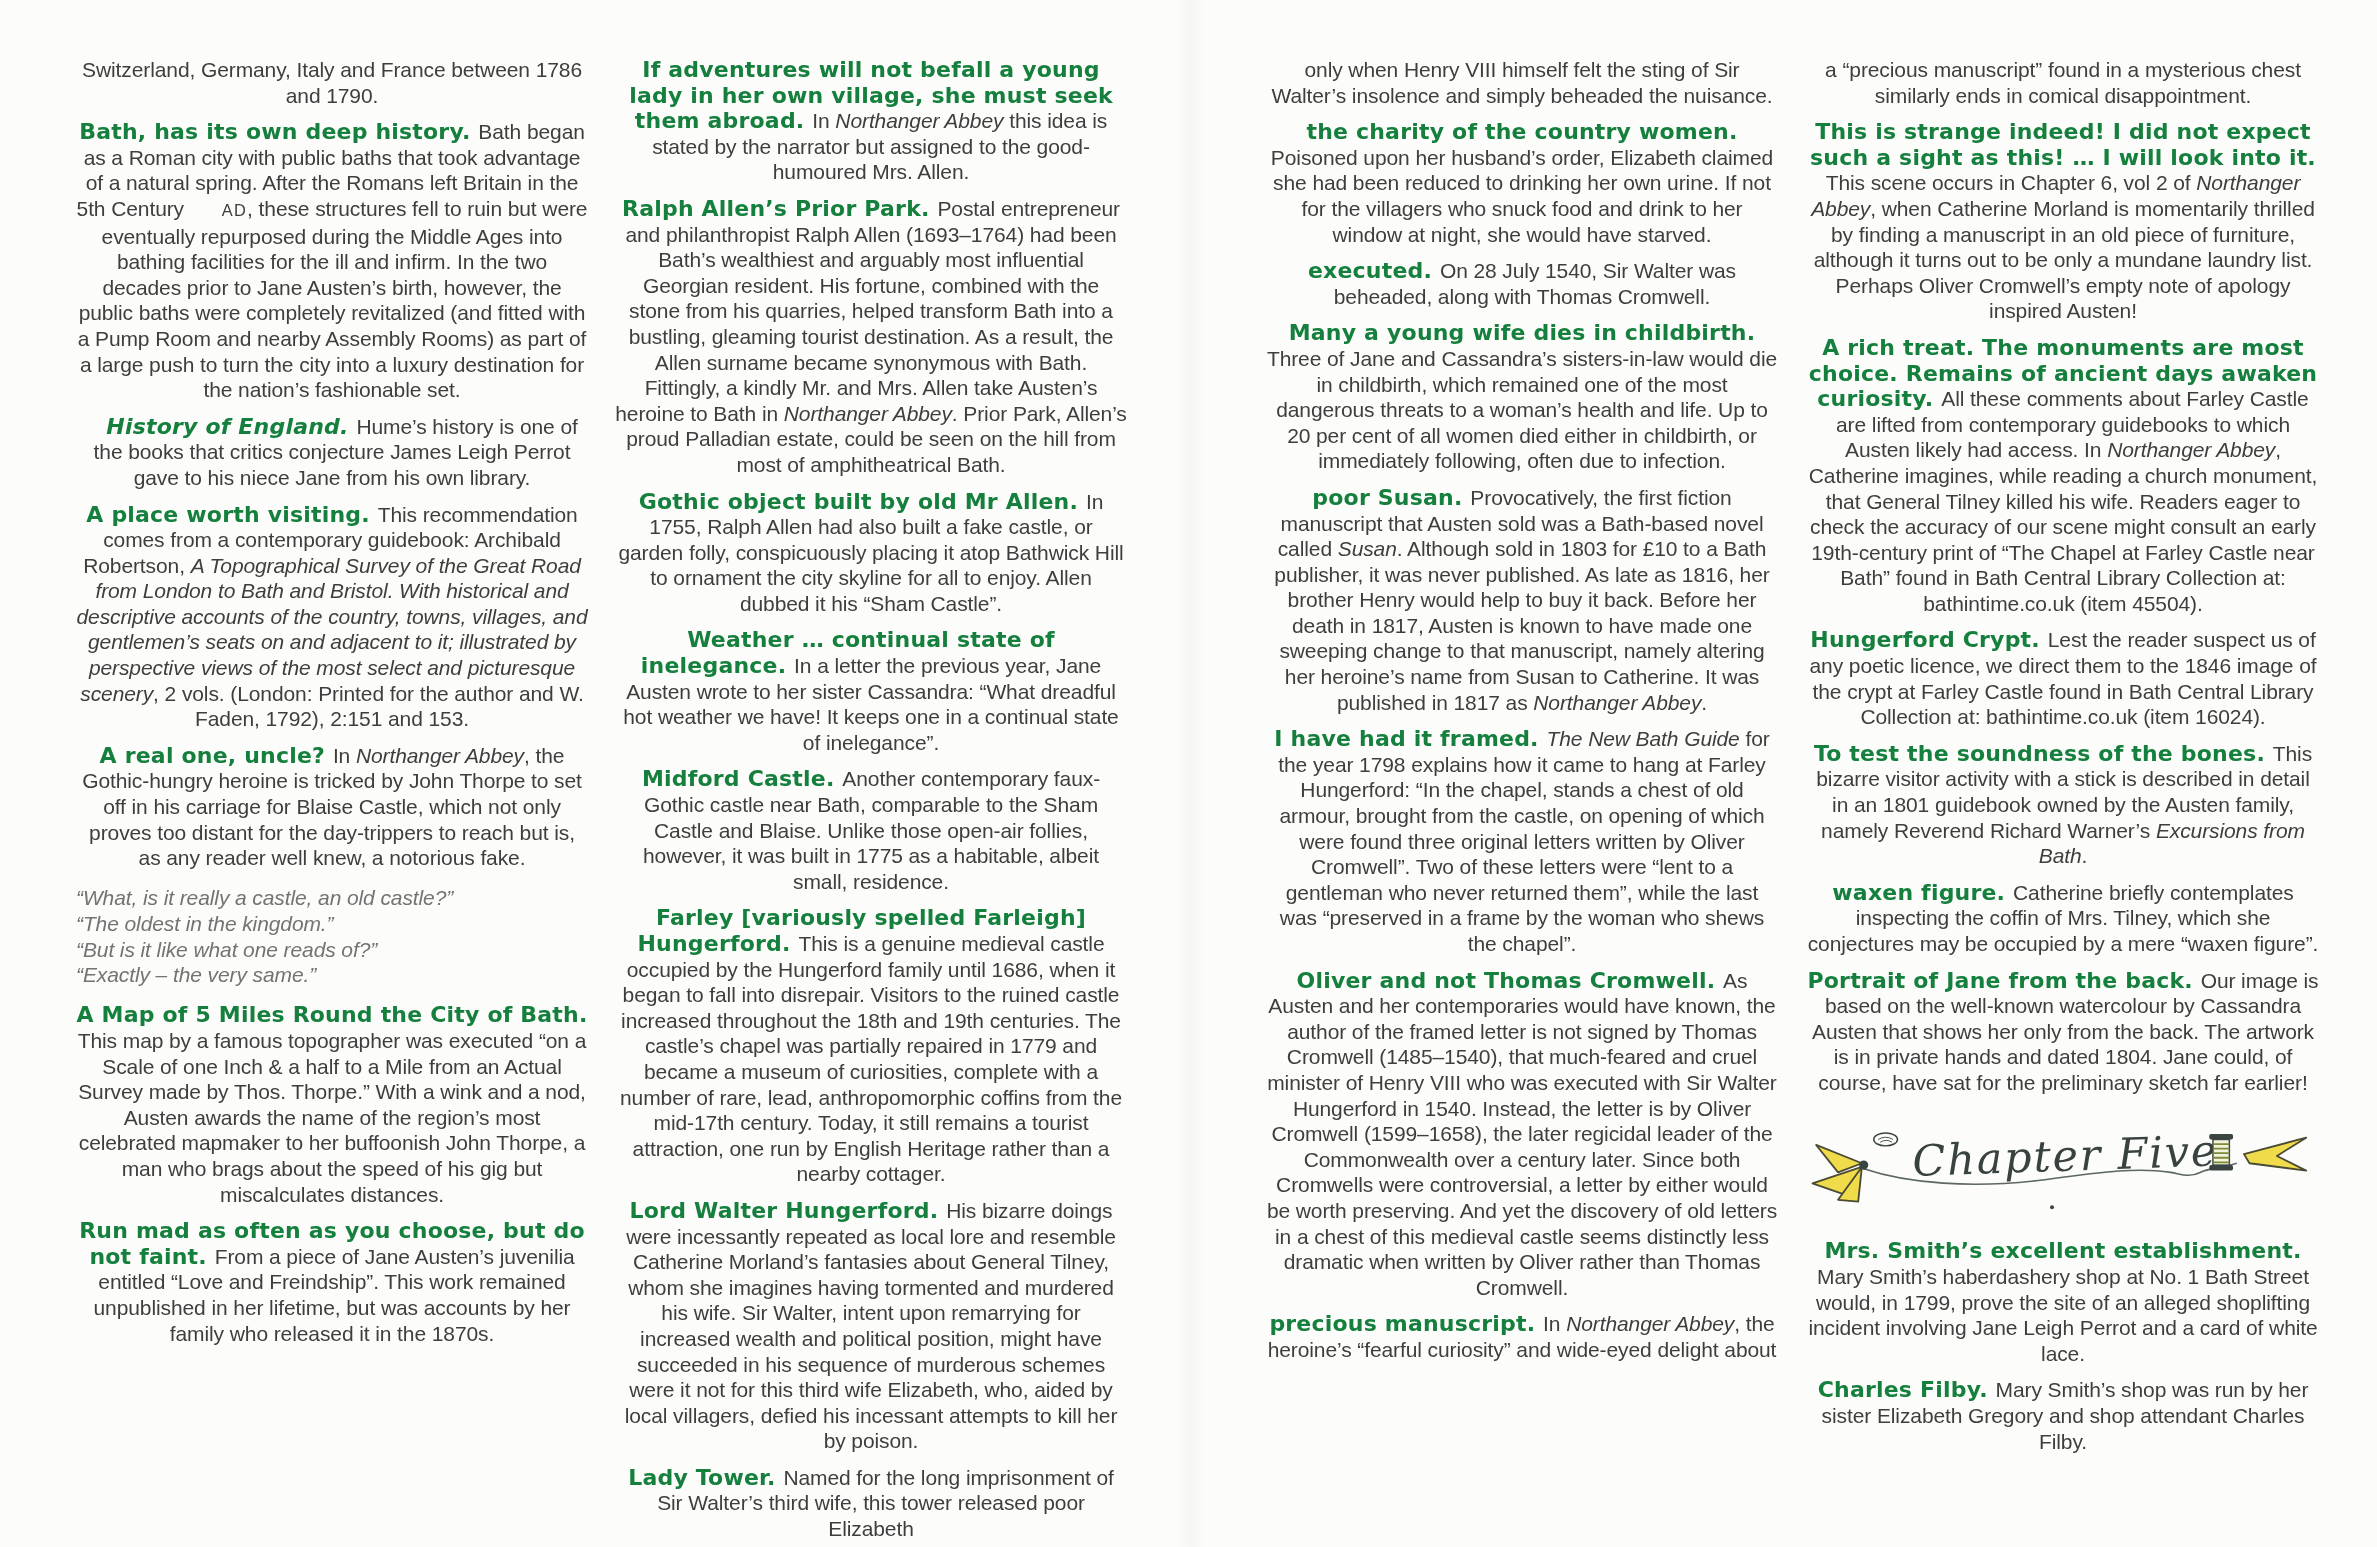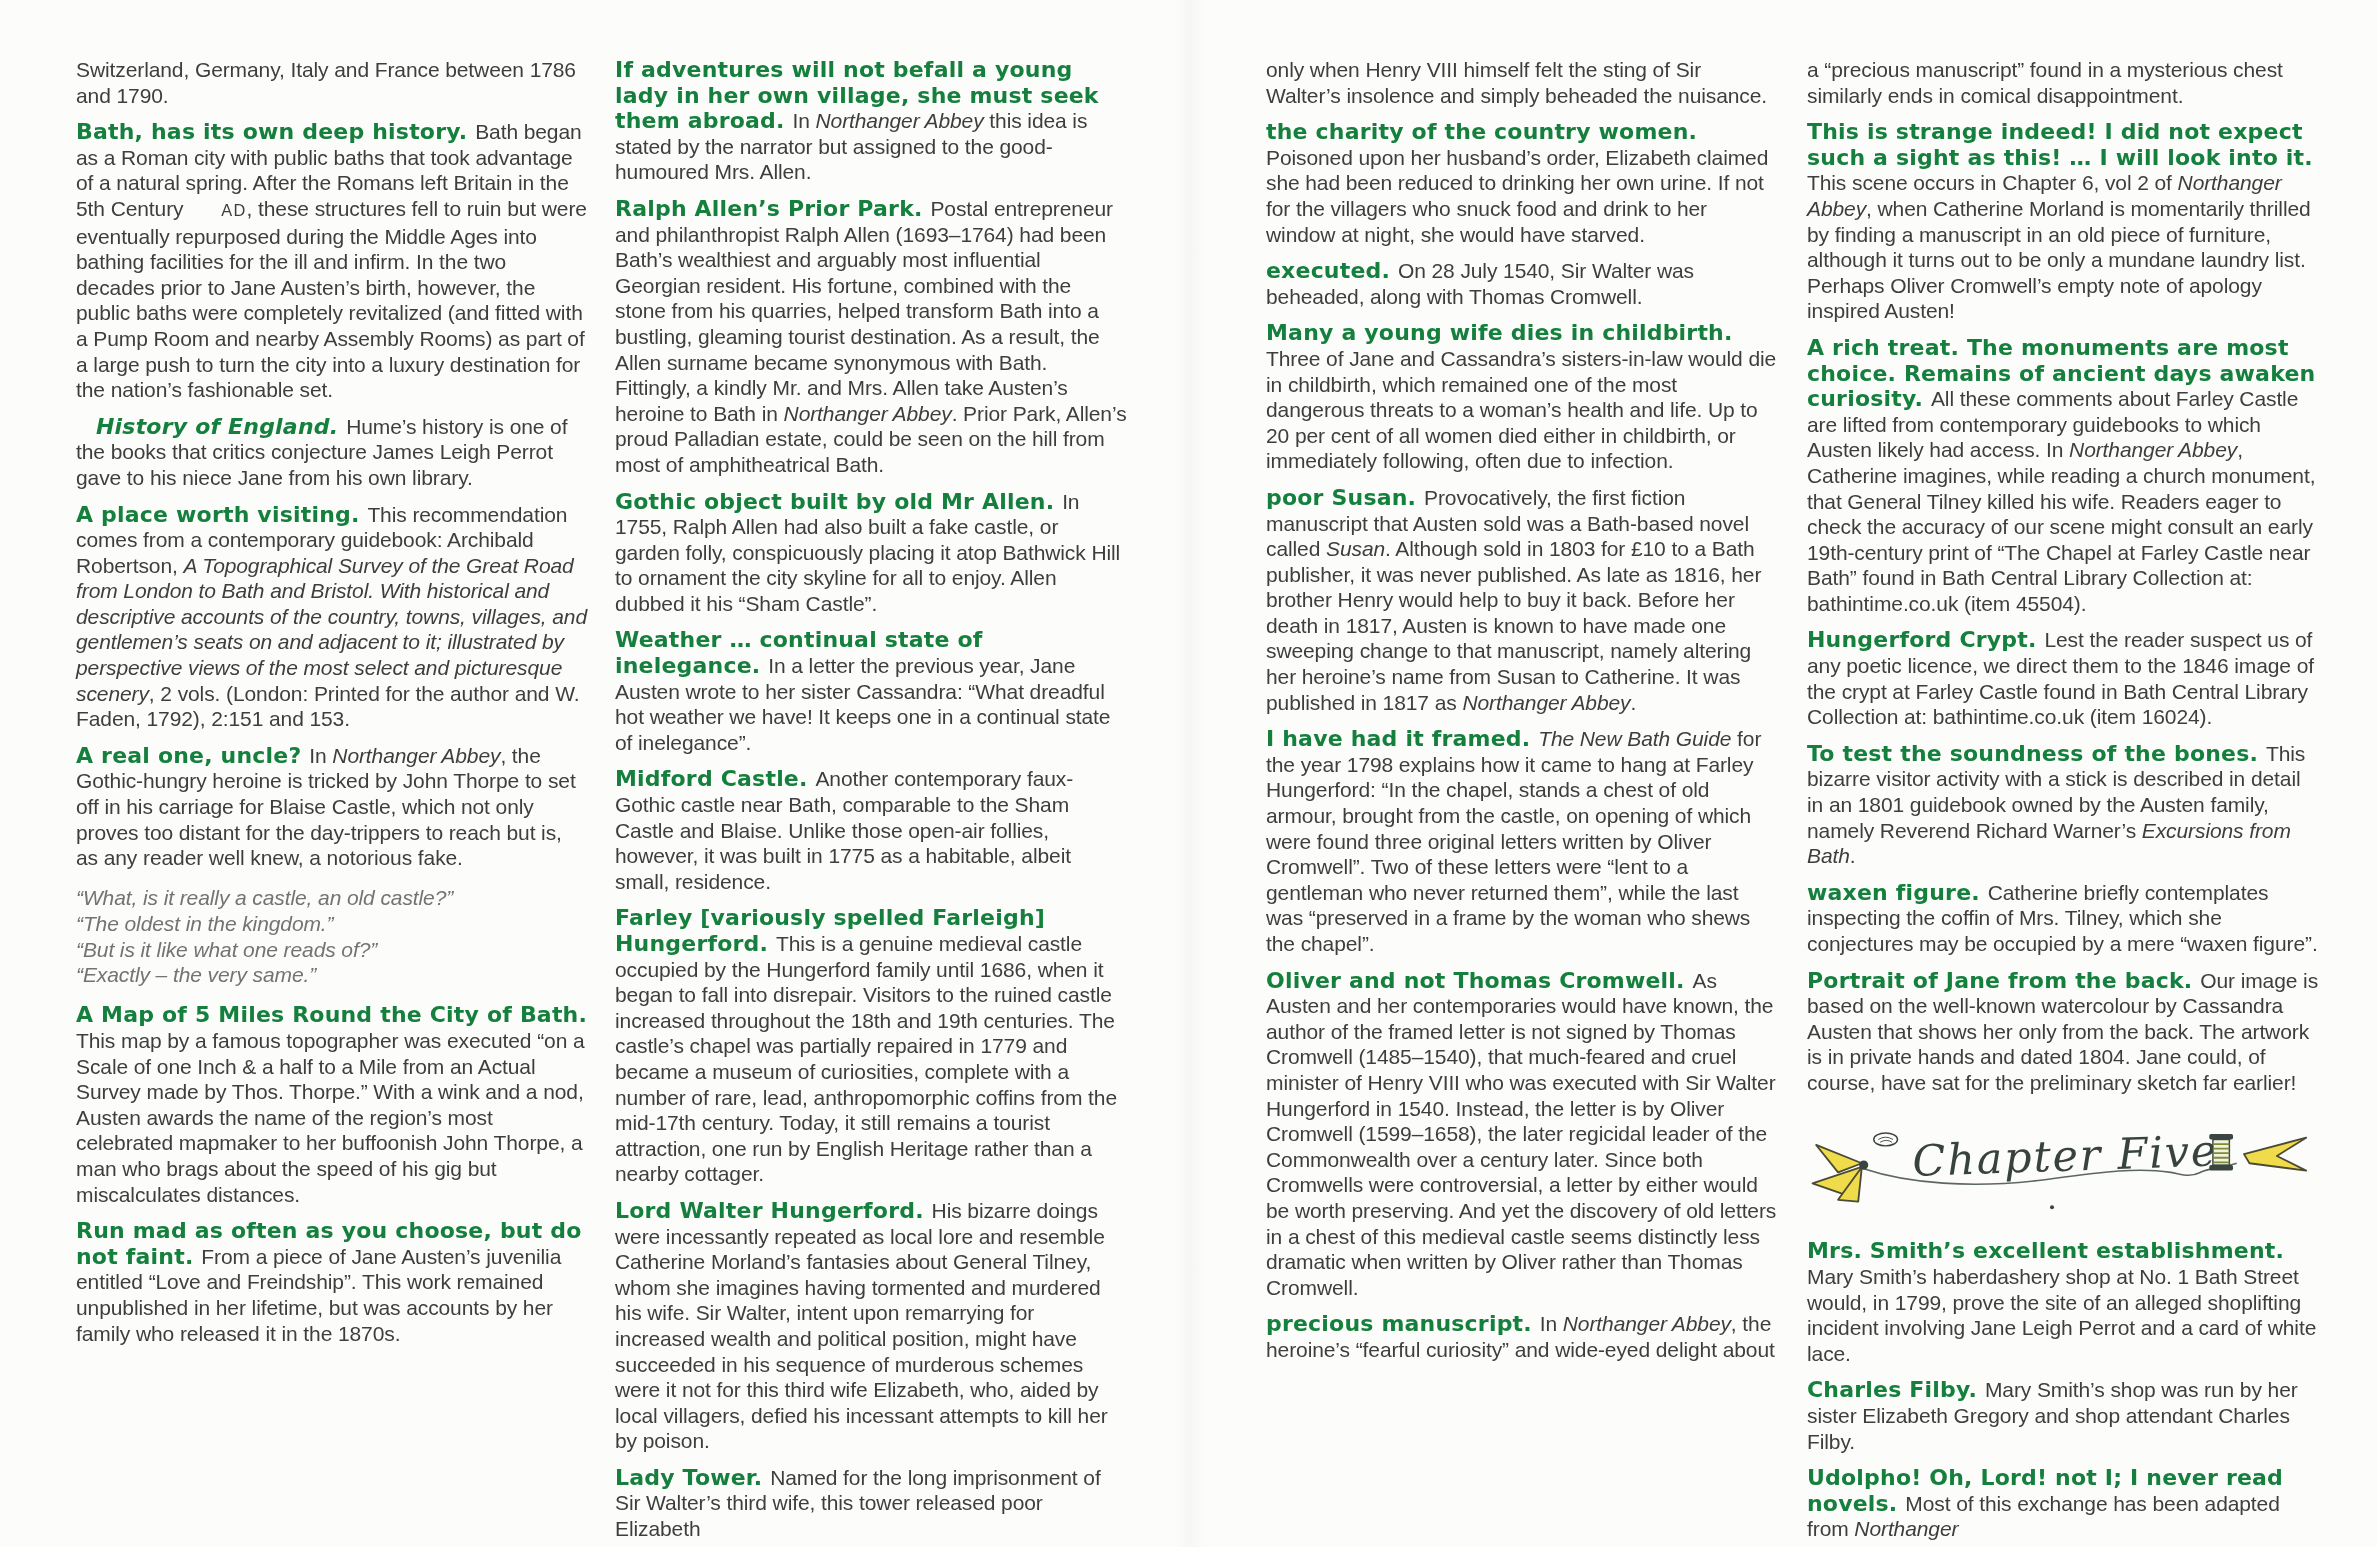--- a/index.html
+++ b/index.html
@@ -14,21 +14,21 @@
   .col {
     position: absolute;
     top: 57px;
     width: 512px;
     color: #3e3e3e;
     font-size: 21px;
     line-height: 25.6px;
     letter-spacing: -0.1px;
     text-align: left;
   }
-  .col p { margin: 0 0 11px 0; }
+  .col p { margin: 0 0 11px 0; text-align: center; }
   .hand {
     font-family: "DejaVu Sans", sans-serif;
     font-weight: 700;
     color: #15803d;
     font-size: 22px;
     letter-spacing: 0.2px;
   }
   .hand-it { font-style: italic; margin-left: 20px; }
   .it { font-style: italic; margin-top: 36px; }
   .sc { font-size: 0.78em; letter-spacing: 0.08em; margin-left: 32px; }
@@ -120,16 +120,15 @@
         <rect x="440" y="58" width="26" height="6" rx="2" fill="#3a4542"></rect>
       </g>
 
       <g stroke="#4a4a35" stroke-width="2" fill="#f0dc4a" stroke-linejoin="round">
         <polygon points="478,46 546,28 514,48 546,64 484,56"></polygon>
       </g>
     </svg>
   </div>
 <p><span class="hand">Mrs. Smith’s excellent establishment. </span><span>Mary Smith’s haberdashery shop at No. 1 Bath Street would, in 1799, prove the site of an alleged shoplifting incident involving Jane Leigh Perrot and a card of white lace.</span></p>
       <p><span class="hand">Charles Filby. </span><span>Mary Smith’s shop was run by her sister Elizabeth Gregory and shop attendant Charles Filby.</span></p>
-      <p><span class="hand">Udolpho! Oh, Lord! not I; I never read novels. </span><span>Most of this exchange has been adapted from </span><span class="it">Northanger</span></p>
     </div>
 </div>
 
 
 </body></html>

